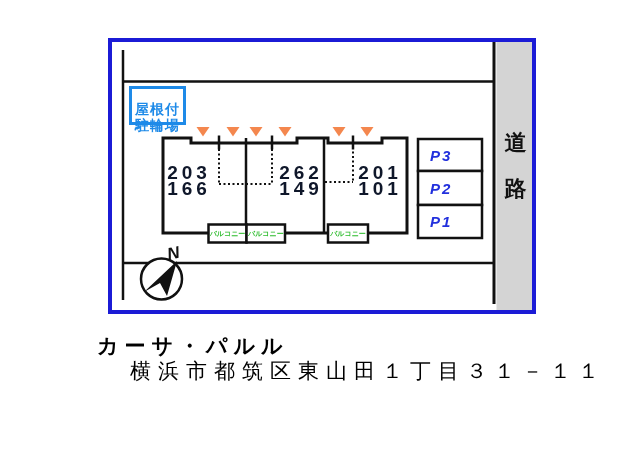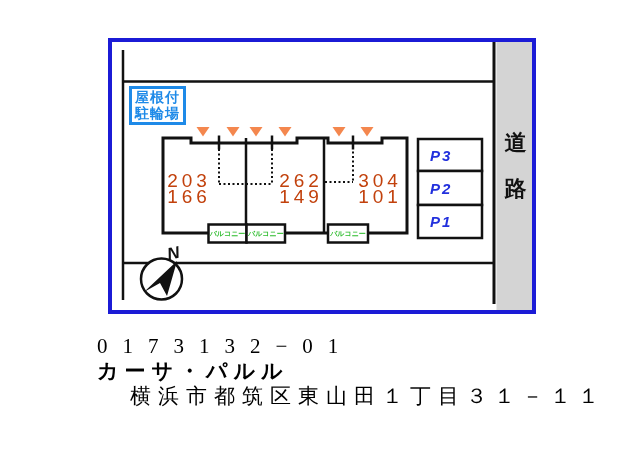--- a/index.html
+++ b/index.html
@@ -15,28 +15,28 @@
     position:absolute;left:108px;top:38px;width:428px;height:276px;
     border:4px solid #1b1bd6;background:#ffffff;box-sizing:border-box;
   }
   .plan-svg{position:absolute;left:0;top:0;width:420px;height:268px;}
 
   
   .bike-box{
     position:absolute;left:17px;top:44px;width:57px;height:39px;
     border:3px solid #1e8ae8;box-sizing:border-box;background:#ffffff;
     color:#1e8ae8;font-weight:bold;font-size:14px;line-height:16px;
-    letter-spacing:1px;text-align:center;padding-top:0;
+    letter-spacing:1px;text-align:center;padding-top:12px;
   }
 
   
   .unit-label{
     position:absolute;top:123px;width:52px;text-align:center;
-    color:#c2410c;font-weight:normal;font-size:19px;line-height:15.5px;
-    letter-spacing:4px;white-space:nowrap;margin-top:8px;
+    color:#0f172a;font-weight:bold;font-size:19px;line-height:15.5px;
+    letter-spacing:4px;white-space:nowrap;
   }
   .unit-1{left:51px;}
   .unit-2{left:163px;}
   .unit-3{left:242px;}
 
   
   .road-label{
     position:absolute;left:390px;top:90px;width:27px;text-align:center;
     color:#111111;font-weight:bold;font-size:22px;line-height:22px;
   }
@@ -117,30 +117,29 @@
 
     <div class="unit-label unit-1">
       <div>203</div>
       <div>166</div>
     </div>
     <div class="unit-label unit-2">
       <div>262</div>
       <div>149</div>
     </div>
     <div class="unit-label unit-3">
-      <div>304</div>
+      <div>201</div>
       <div>101</div>
     </div>
 
     <div class="road-label">
       <div class="road-char1">道</div>
       <div class="road-char2">路</div>
     </div>
 
   </div>
 
   <div class="caption">
-    <div class="code">0173132−01</div>
     <div class="name">カーサ・パルル</div>
     <div class="address">横浜市都筑区東山田１丁目３１－１１</div>
   </div>
 
 </div>
 
 </body></html>

